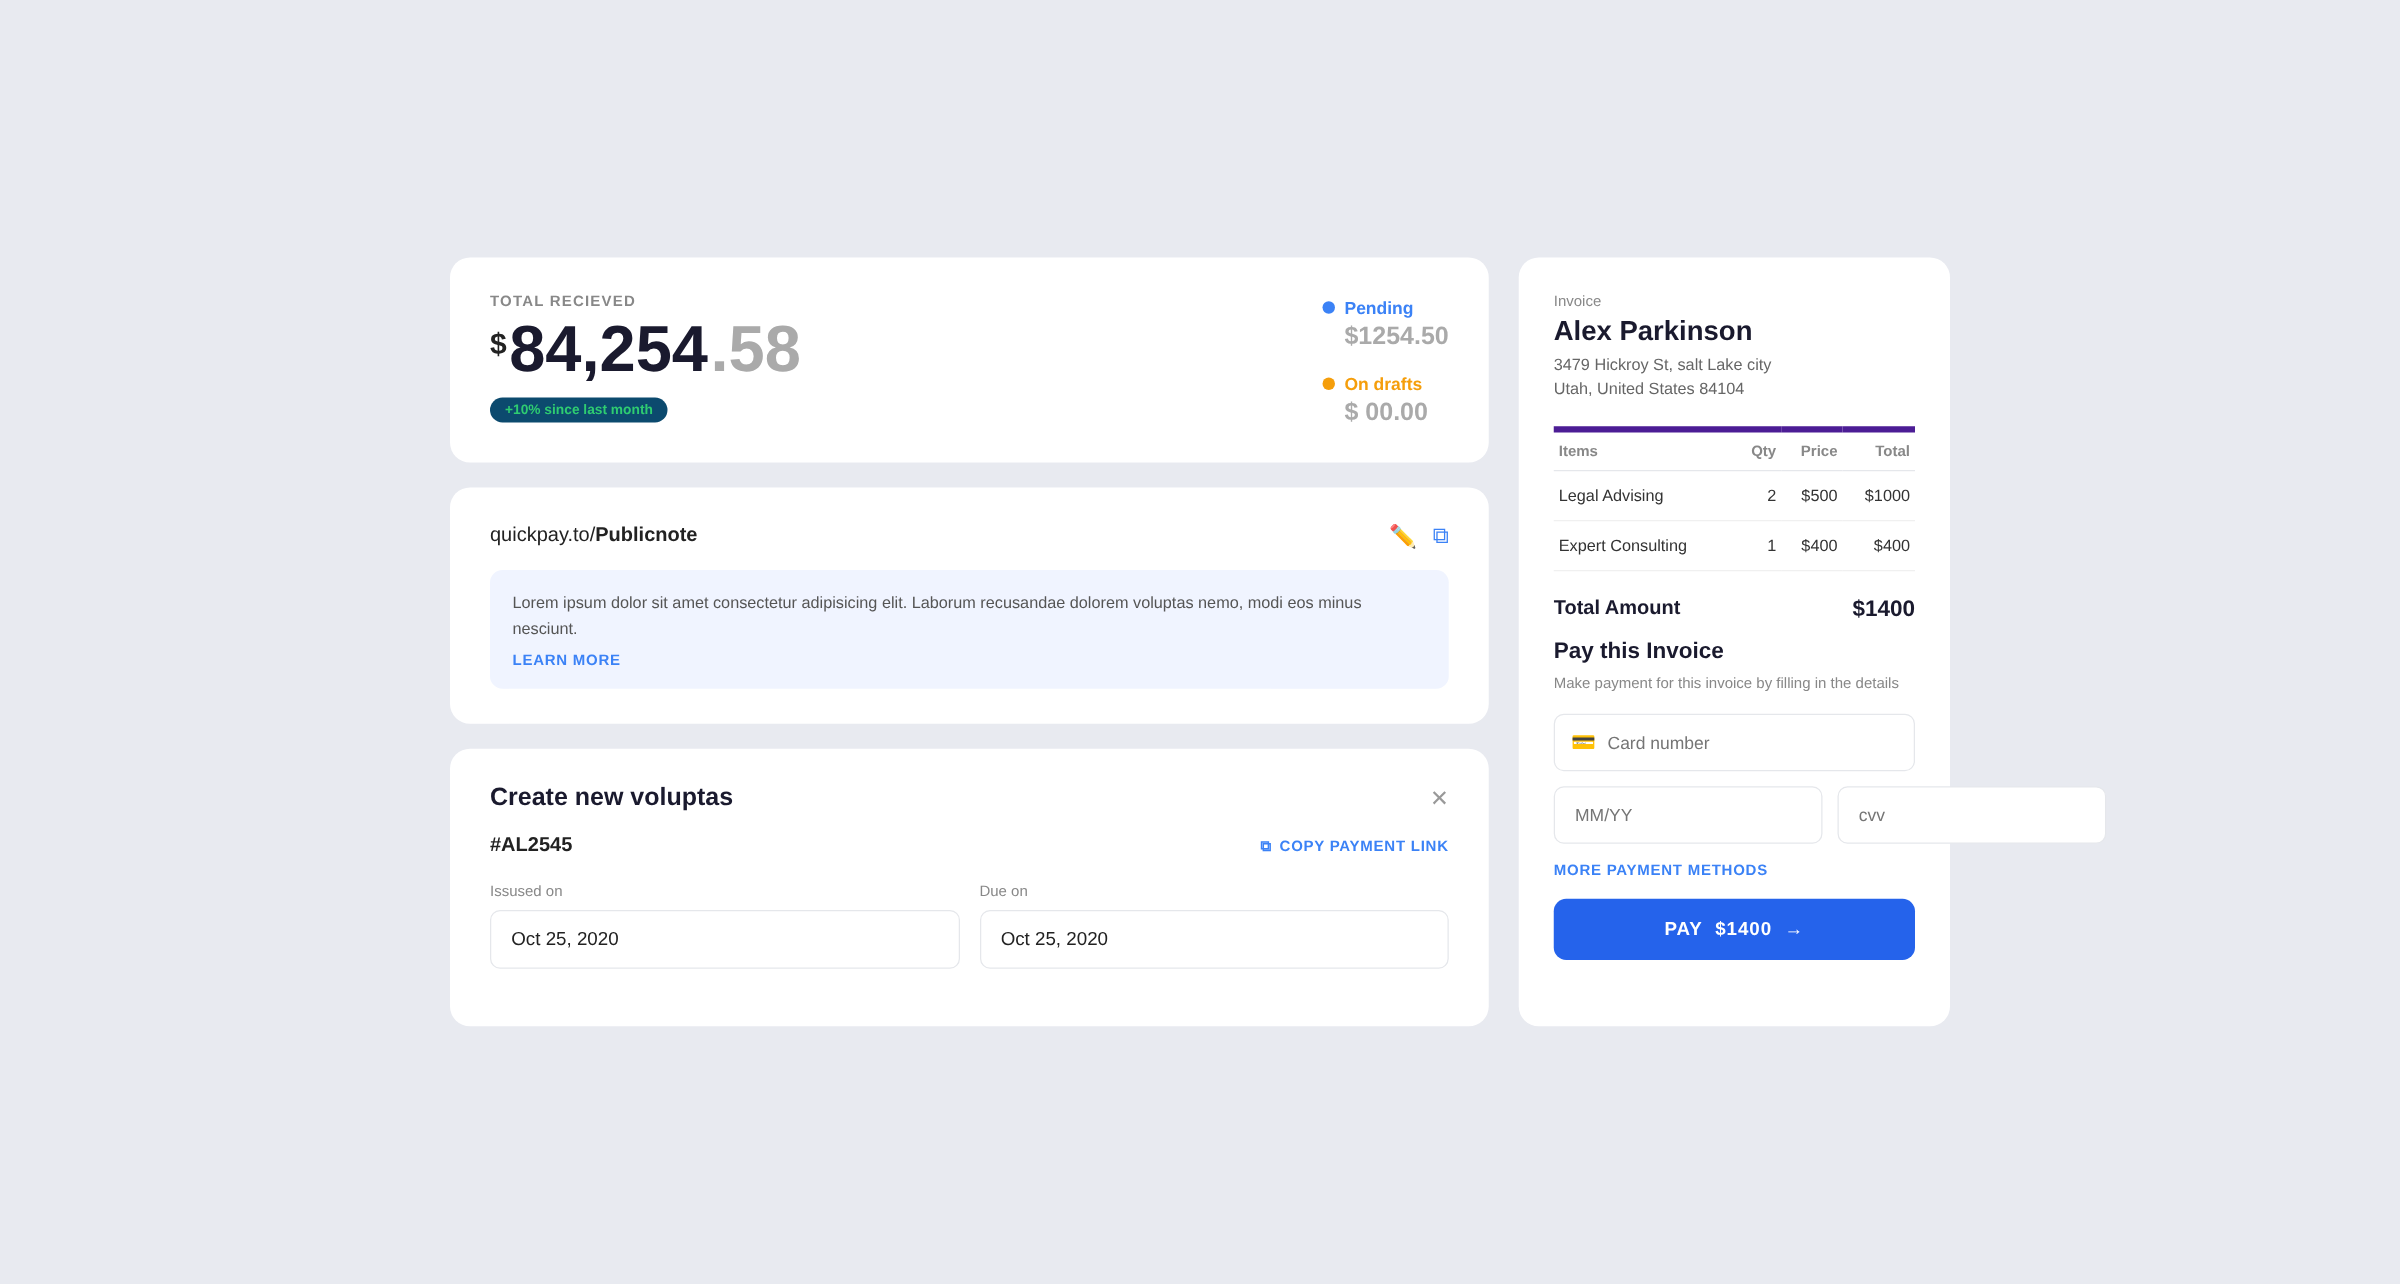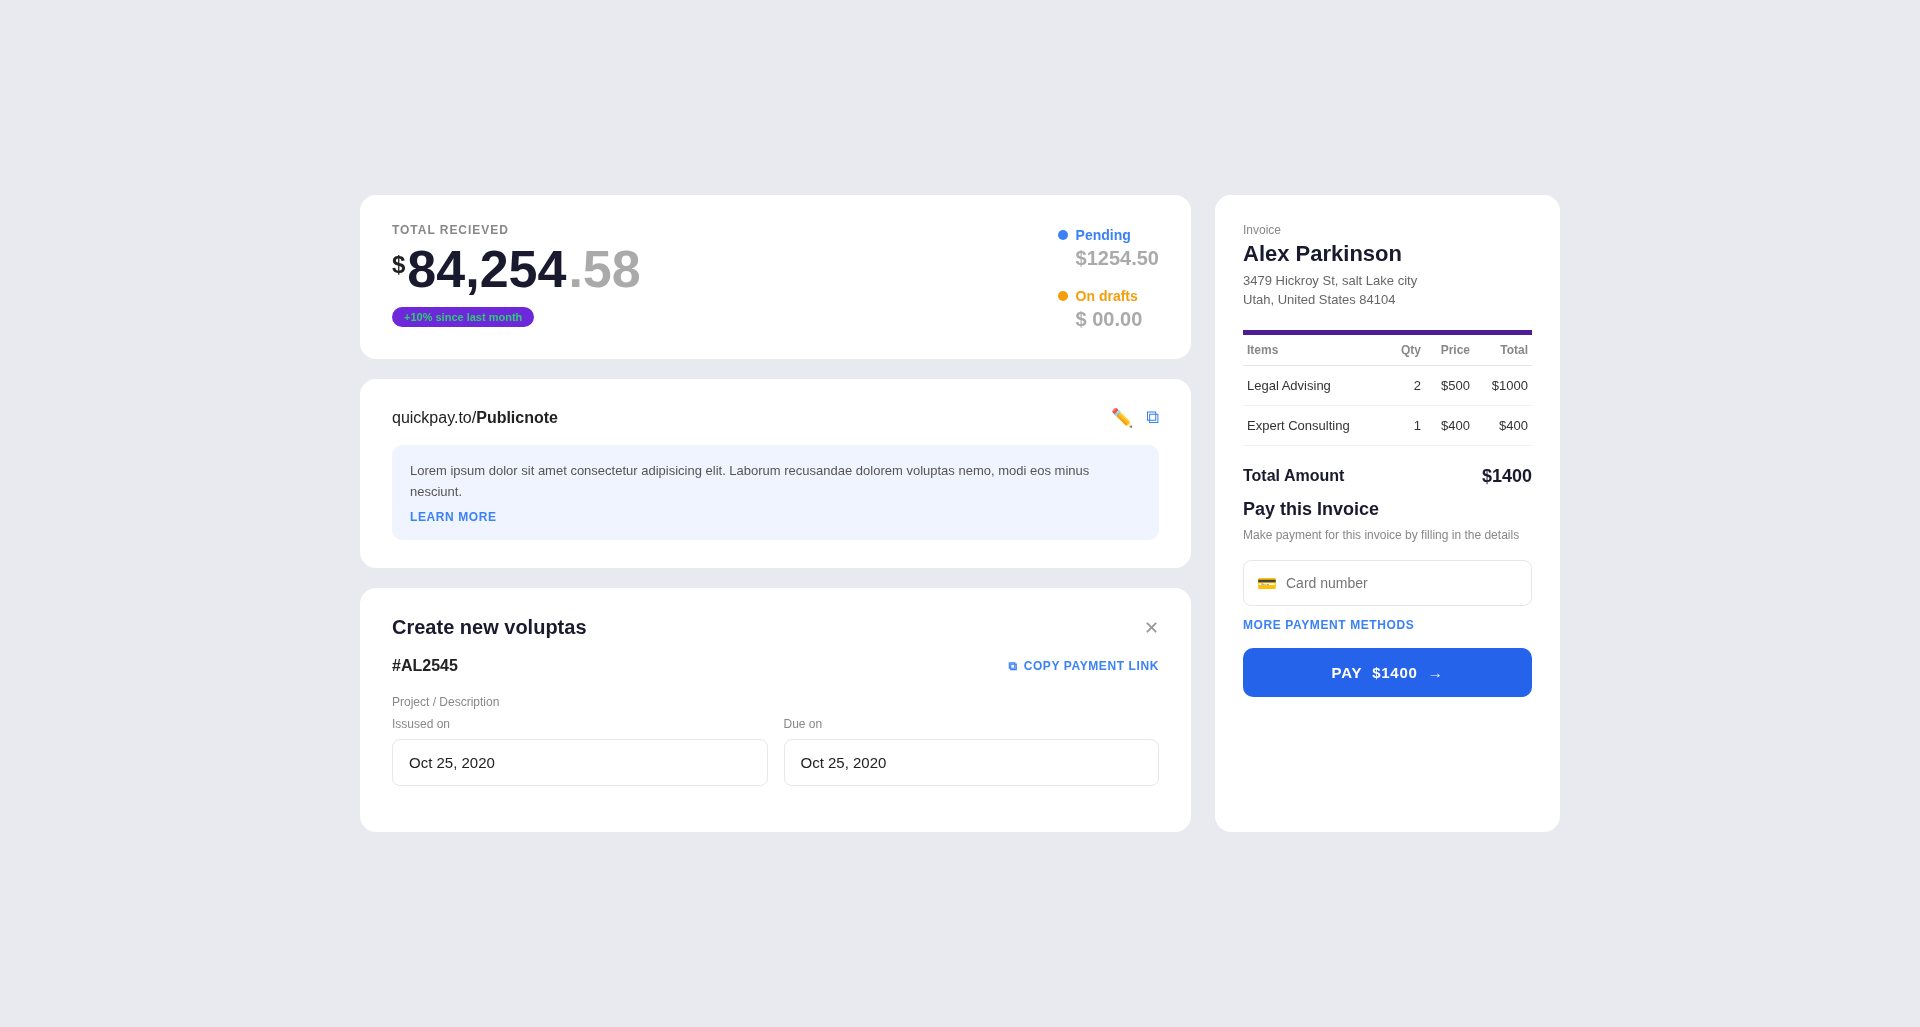--- a/index.html
+++ b/index.html
@@ -66,21 +66,21 @@
       color: #1a1a2e;
       line-height: 1;
     }
     .total-cents {
       font-size: 52px;
       font-weight: 700;
       color: #aaa;
       line-height: 1;
     }
     .growth-badge {
-      background: #6d28d9;
+      background: #0c4a6e;
       color: #2ecc71;
       font-size: 11px;
       font-weight: 600;
       padding: 4px 12px;
       border-radius: 20px;
       margin-top: 12px;
       display: inline-block;
     }
     .status-section {
       display: flex;
@@ -425,21 +425,20 @@
         <div class="invoice-title">Create new voluptas</div>
         <button class="close-btn">✕</button>
       </div>
       <div class="invoice-meta">
         <div class="invoice-id">#AL2545</div>
         <div class="copy-link">
           <span>⧉</span>
           <span>COPY PAYMENT LINK</span>
         </div>
       </div>
-      <div class="form-label">Project / Description</div>
       <div class="date-row">
         <div class="date-field">
           <div class="form-label">Issused on</div>
           <input class="form-input" type="text" value="Oct 25, 2020" style="">
         </div>
         <div class="date-field">
           <div class="form-label">Due on</div>
           <input class="form-input" type="text" value="Oct 25, 2020" style="">
         </div>
       </div>
@@ -485,20 +484,24 @@
     </div>
 
     <div class="pay-section-title">Pay this Invoice</div>
     <div class="pay-section-desc">Make payment for this invoice by filling in the details</div>
 
     <div class="payment-input-wrap">
       <span class="card-icon">💳</span>
       <input class="payment-input" type="text" placeholder="Card number" style="">
     </div>
 
+    <div class="payment-row">
+      <input class="payment-input-plain" type="text" placeholder="MM/YY" style="">
+      <input class="payment-input-plain" type="text" placeholder="cvv" style="">
+    </div>
 
     <div class="more-payment">MORE PAYMENT METHODS</div>
 
     <button class="pay-btn">
       <span>PAY</span>
       <span>$1400</span>
       <span>→</span>
     </button>
   </div>
 </div>

